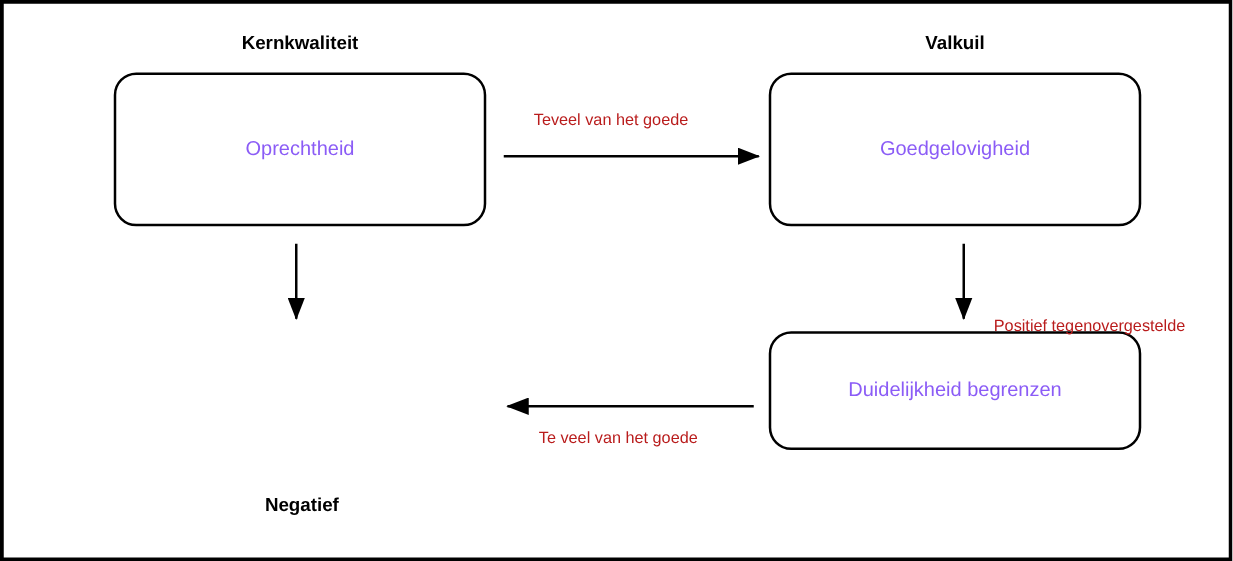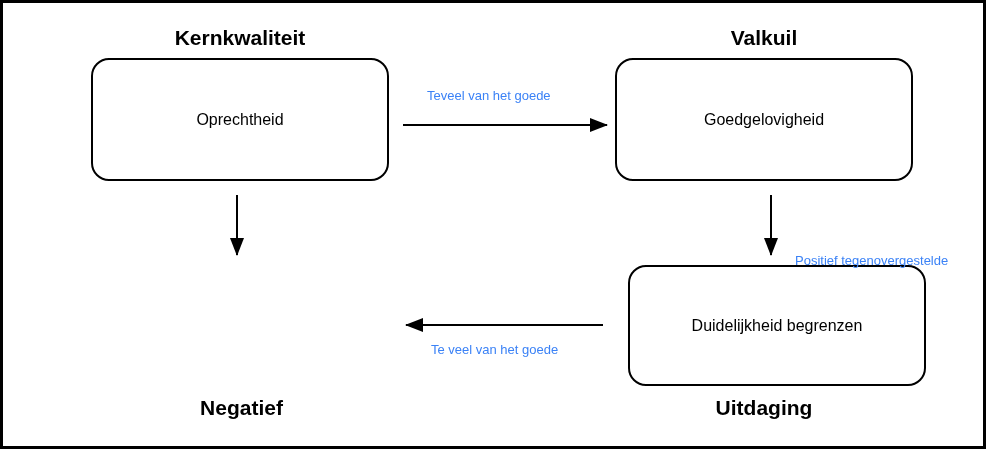--- a/index.html
+++ b/index.html
@@ -27,50 +27,50 @@
     background: #ffffff;
     display: flex;
     align-items: center;
     justify-content: center;
     font-size: 16px;
     color: #000000;
     text-align: center;
   }
   .box-label {
     font-size: 16px;
-    color: #000000;
+    color: #8b5cf6;
   }
   .corner-label {
     position: absolute;
-    font-size: 21px;
+    font-size: 15px;
     font-weight: bold;
     color: #000000;
     text-align: center;
     white-space: nowrap;
   }
   .edge-label {
     position: absolute;
     font-size: 13px;
-    color: #3b82f6;
+    color: #b91c1c;
     white-space: nowrap;
   }
   svg.arrows {
     position: absolute;
     left: 0;
     top: 0;
     width: 986px;
     height: 449px;
     pointer-events: none;
   }
 
   
   #box-kernkwaliteit { left: 88px;  top: 55px;  width: 298px; height: 123px; }
   #box-valkuil       { left: 612px; top: 55px;  width: 298px; height: 123px; }
   #box-allergie      { left: 91px;  top: 262px; width: 295px; height: 121px; }
-  #box-uitdaging     { left: 612px; top: 262px; width: 298px; height: 121px; margin-left: 13px; }
+  #box-uitdaging     { left: 612px; top: 262px; width: 298px; height: 95px; }
 
   #label-kernkwaliteit { left: 88px;  top: 23px;  width: 298px; }
   #label-valkuil       { left: 612px; top: 23px;  width: 298px; }
   #label-allergie      { left: 91px;  top: 393px; width: 295px; }
   #label-uitdaging     { left: 612px; top: 393px; width: 298px; }
 
   #edge-top    { left: 424px; top: 85px; }
   #edge-left   { left: 22px;  top: 204px; }
   #edge-right  { left: 792px; top: 202px; margin-top: 48px; }
   #edge-bottom { left: 428px; top: 339px; }
@@ -102,19 +102,18 @@
   <div class="box" id="box-valkuil">
     <span class="box-label">Goedgelovigheid</span>
   </div>
   <div class="box" id="box-uitdaging">
     <span class="box-label">Duidelijkheid begrenzen</span>
   </div>
 
   <div class="corner-label" id="label-kernkwaliteit">Kernkwaliteit</div>
   <div class="corner-label" id="label-valkuil">Valkuil</div>
   <div class="corner-label" id="label-allergie">Negatief</div>
-  <div class="corner-label" id="label-uitdaging">Uitdaging</div>
 
   <div class="edge-label" id="edge-top">Teveel van het goede</div>
   <div class="edge-label" id="edge-right">Positief tegenovergestelde</div>
   <div class="edge-label" id="edge-bottom">Te veel van het goede</div>
 
 </div>
 
 </body></html>

